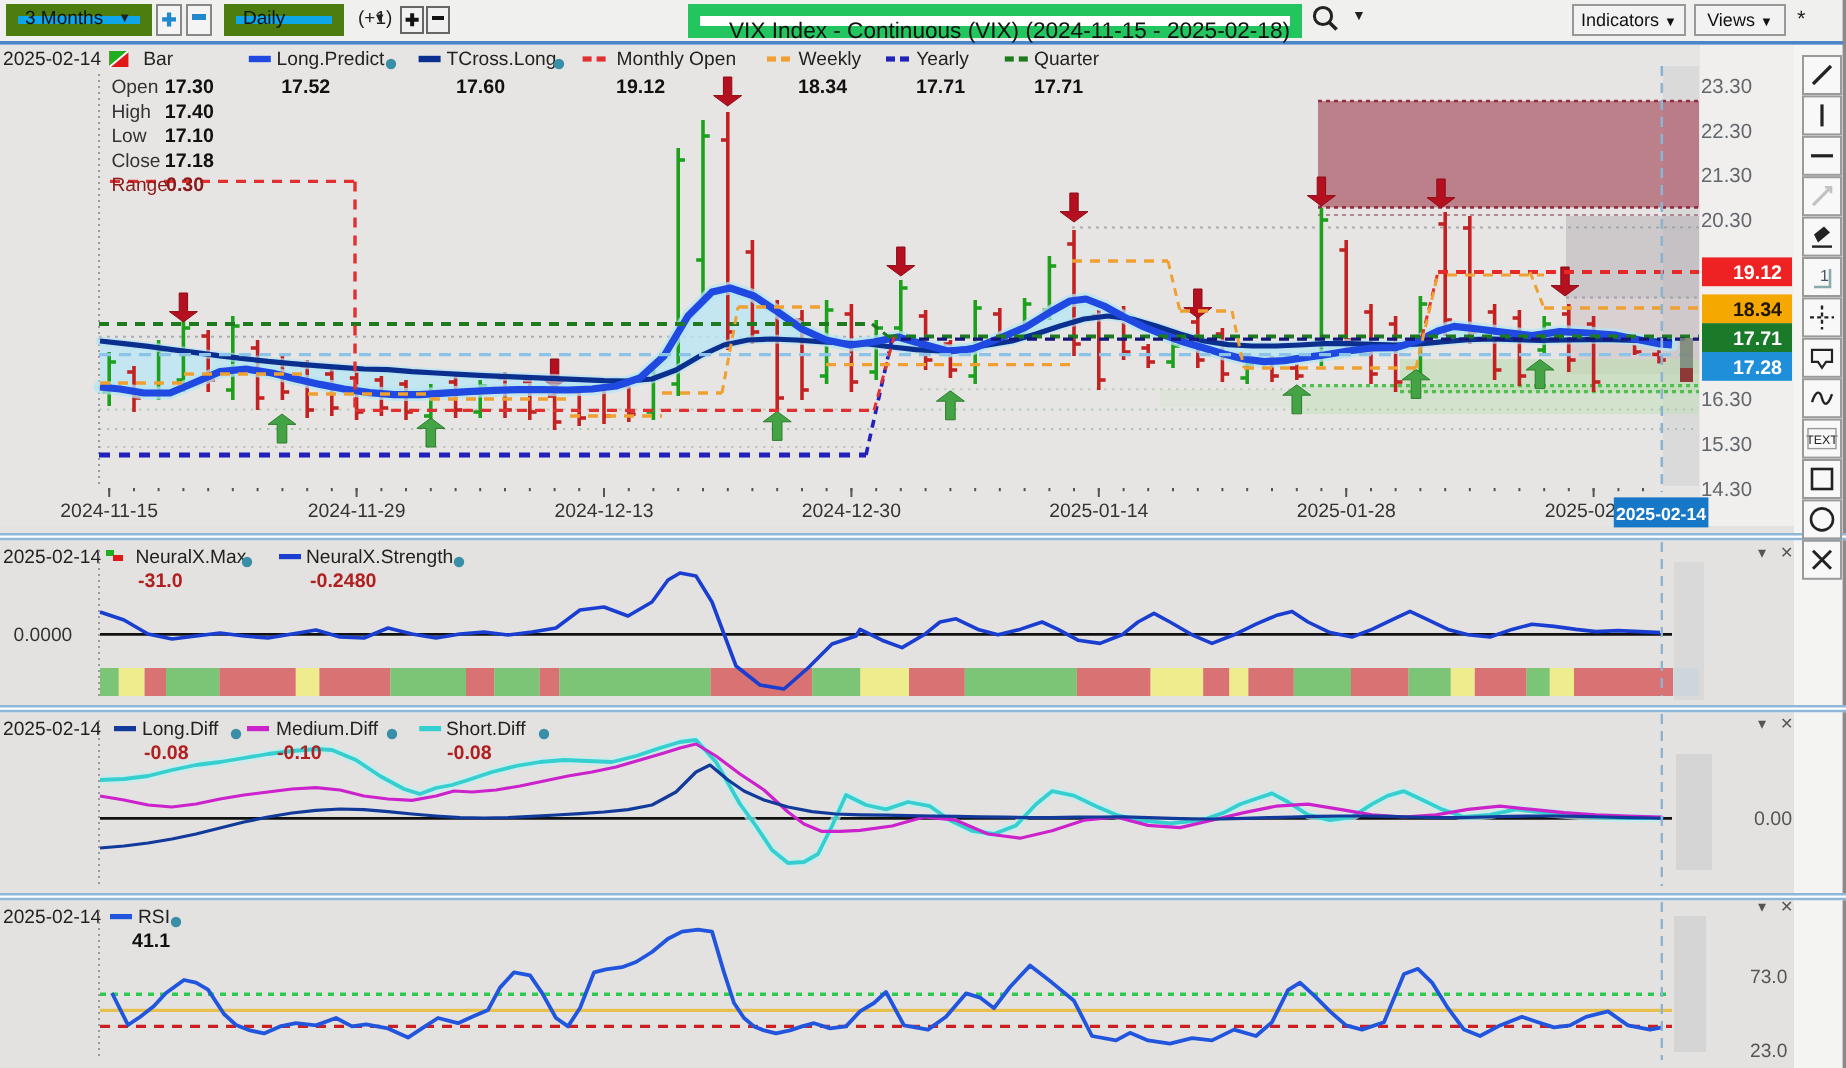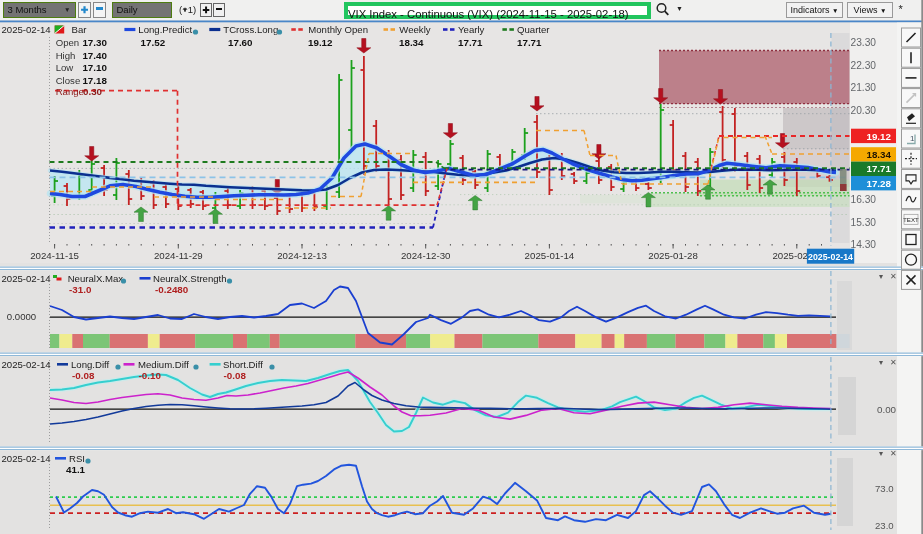--- a/index.html
+++ b/index.html
@@ -1,23 +1,23 @@
 <!DOCTYPE html>
 <html><head><meta charset="utf-8"><style>
 * { margin:0; padding:0; box-sizing:border-box; }
 html,body { width:923px; height:534px; overflow:hidden; font-family:"Liberation Sans", sans-serif; background:#ebebea; }
 .wrap { position:relative; width:923px; height:534px; }
 svg.main { position:absolute; left:0; top:0; }
 .tb { position:absolute; left:0; top:0; width:923px; height:20px; z-index:5; }
-.combo { position:absolute; top:1.5px; height:16.5px; background:#737373; border:1px solid #4d7c0f; font-size:9.5px; color:#111; display:flex; align-items:center; justify-content:space-between; padding:0 4px; }
+.combo { position:absolute; top:1.5px; height:16.5px; background:#0ea5e9; border:6px solid #4d7c0f; font-size:9.5px; color:#111; display:flex; align-items:center; justify-content:space-between; padding:0 4px; }
 .combo .car { font-size:6.5px; color:#222; }
 .sqbtn { position:absolute; top:1.5px; width:13px; height:16.5px; background:#f4f4f4; border:1px solid #888; font-size:9px; font-weight:bold; text-align:center; line-height:15px; }
 .sqbtn2 { position:absolute; top:2.5px; width:12px; height:14.5px; background:#f0f0f0; border:1px solid #666; color:#111; font-size:8.5px; font-weight:bold; text-align:center; line-height:13px; }
 .plain { position:absolute; top:4px; font-size:9.5px; color:#222; }
-.titlebox { position:absolute; left:344px; top:1.5px; width:307px; height:17px; background:#fff; border:4px solid #22c55e; font-size:11.3px; color:#111; text-align:left; line-height:16px; }
+.titlebox { position:absolute; left:344px; top:1.5px; width:307px; height:17px; background:#fff; border:6px solid #22c55e; font-size:11.3px; color:#111; text-align:right; line-height:16px; }
 .mag { position:absolute; left:655px; top:2px; }
 .magcar { position:absolute; left:676px; top:4.5px; font-size:7px; color:#222; }
 .btn { position:absolute; top:2px; height:15.5px; background:#f2f2f2; border:1px solid #999; font-size:9px; color:#111; text-align:center; line-height:14px; }
 .car2 { font-size:6.5px; }
 </style></head>
 <body>
 <div class="wrap">
 <svg class="main" width="923" height="534">
 <rect x="0" y="0" width="923" height="534" fill="#e3e2e1"></rect>
 <rect x="0" y="22" width="923" height="241" fill="#e7e5e4"></rect>

